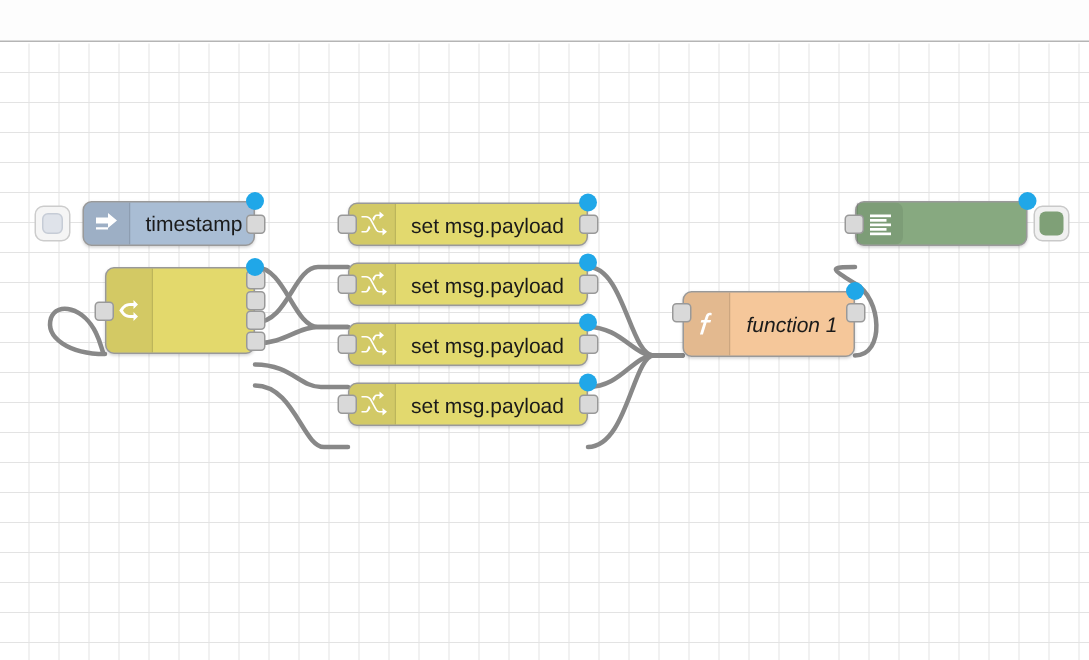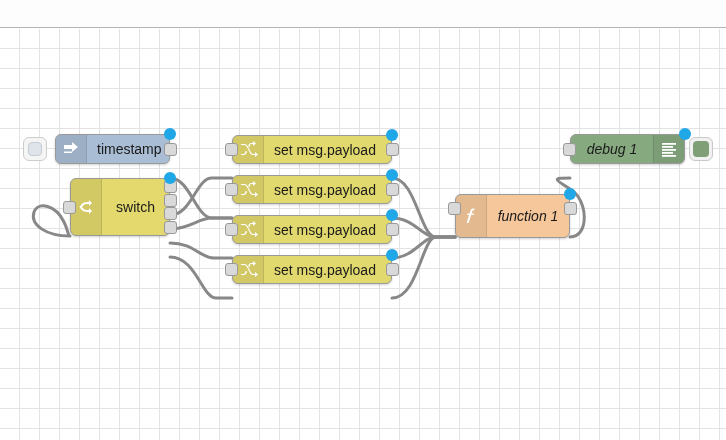--- a/index.html
+++ b/index.html
@@ -183,21 +183,20 @@
           <div class="node-label">timestamp</div>
         </div>
         <div class="port" style="left: 164px; top: 113.5px;"></div>
         <div class="status-dot" style="left: 164px; top: 99px;"></div>
         <div class="node switch" style="left: 70px; top: 149px; width: 100px; height: 58px;">
           <div class="node-icon-box">
             <svg class="icon-svg" width="20" height="20" viewBox="0 0 20 20">
               <path d="M13 3 L16 6 L13 9 V7 H11 C8 7 7 8.5 6 10 C7 11.5 8 13 11 13 H13 V11 L16 14 L13 17 V15 H11 C6.5 15 5 12 3.5 10 C5 8 6.5 5 11 5 H13 Z" fill="#ffffff"></path>
             </svg>
           </div>
-          <div class="node-label center">switch</div>
         </div>
         <div class="port" style="left: 63px; top: 171.5px;"></div>
         <div class="port" style="left: 164px; top: 151.25px;"></div>
         <div class="port" style="left: 164px; top: 164.75px;"></div>
         <div class="port" style="left: 164px; top: 178.25px;"></div>
         <div class="port" style="left: 164px; top: 191.75px;"></div>
         <div class="status-dot" style="left: 164px; top: 143px;"></div>
         <div class="node change" style="left: 232px; top: 106px; width: 160px; height: 29px;">
           <div class="node-icon-box">
             <svg class="icon-svg" width="20" height="20" viewBox="0 0 20 20">
@@ -250,21 +249,20 @@
           </div>
           <div class="node-label italic center">function 1</div>
         </div>
         <div class="port" style="left: 448px; top: 173px;"></div>
         <div class="port" style="left: 564px; top: 173px;"></div>
         <div class="status-dot" style="left: 564px; top: 159px;"></div>
         <div class="debug-toggle" style="left: 689px; top: 108px;">
           <div class="inner"></div>
         </div>
         <div class="node debug" style="left: 570px; top: 105px; width: 115px; height: 30px;">
-          <div class="node-label italic center">debug 1</div>
           <div class="node-icon-box right">
             <svg class="icon-svg" width="20" height="20" viewBox="0 0 20 20">
               <g>
                 <rect x="3" y="4" width="14" height="1.8" fill="#ffffff"></rect>
                 <rect x="3" y="7" width="11" height="1.8" fill="#ffffff"></rect>
                 <rect x="3" y="10" width="14" height="1.8" fill="#ffffff"></rect>
                 <rect x="3" y="13" width="11" height="1.8" fill="#ffffff"></rect>
                 <rect x="3" y="16" width="14" height="1.8" fill="#ffffff"></rect>
               </g>
             </svg>

